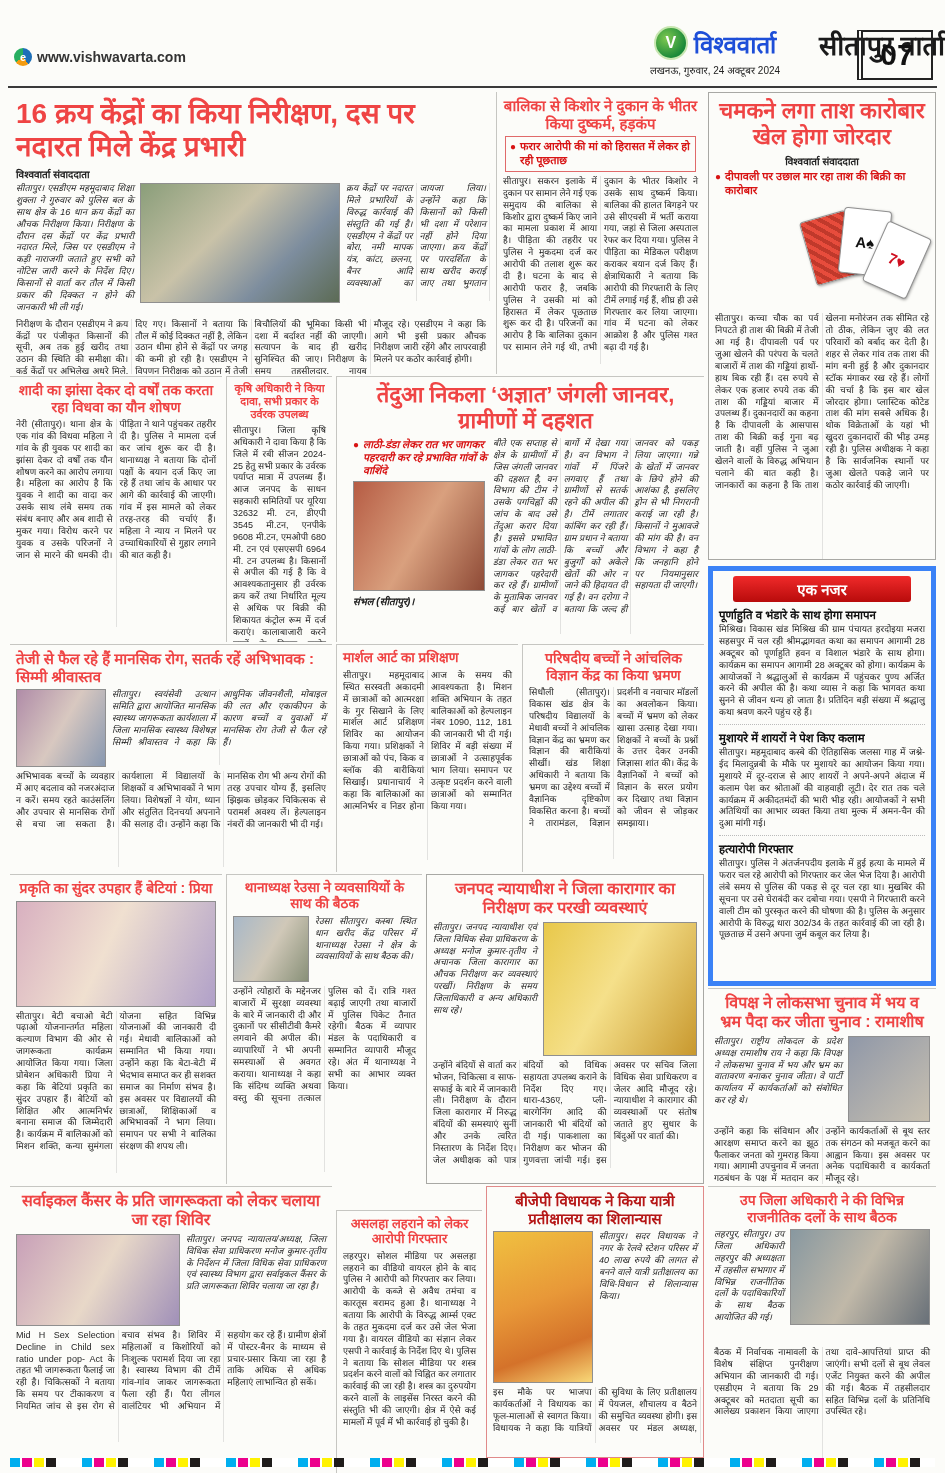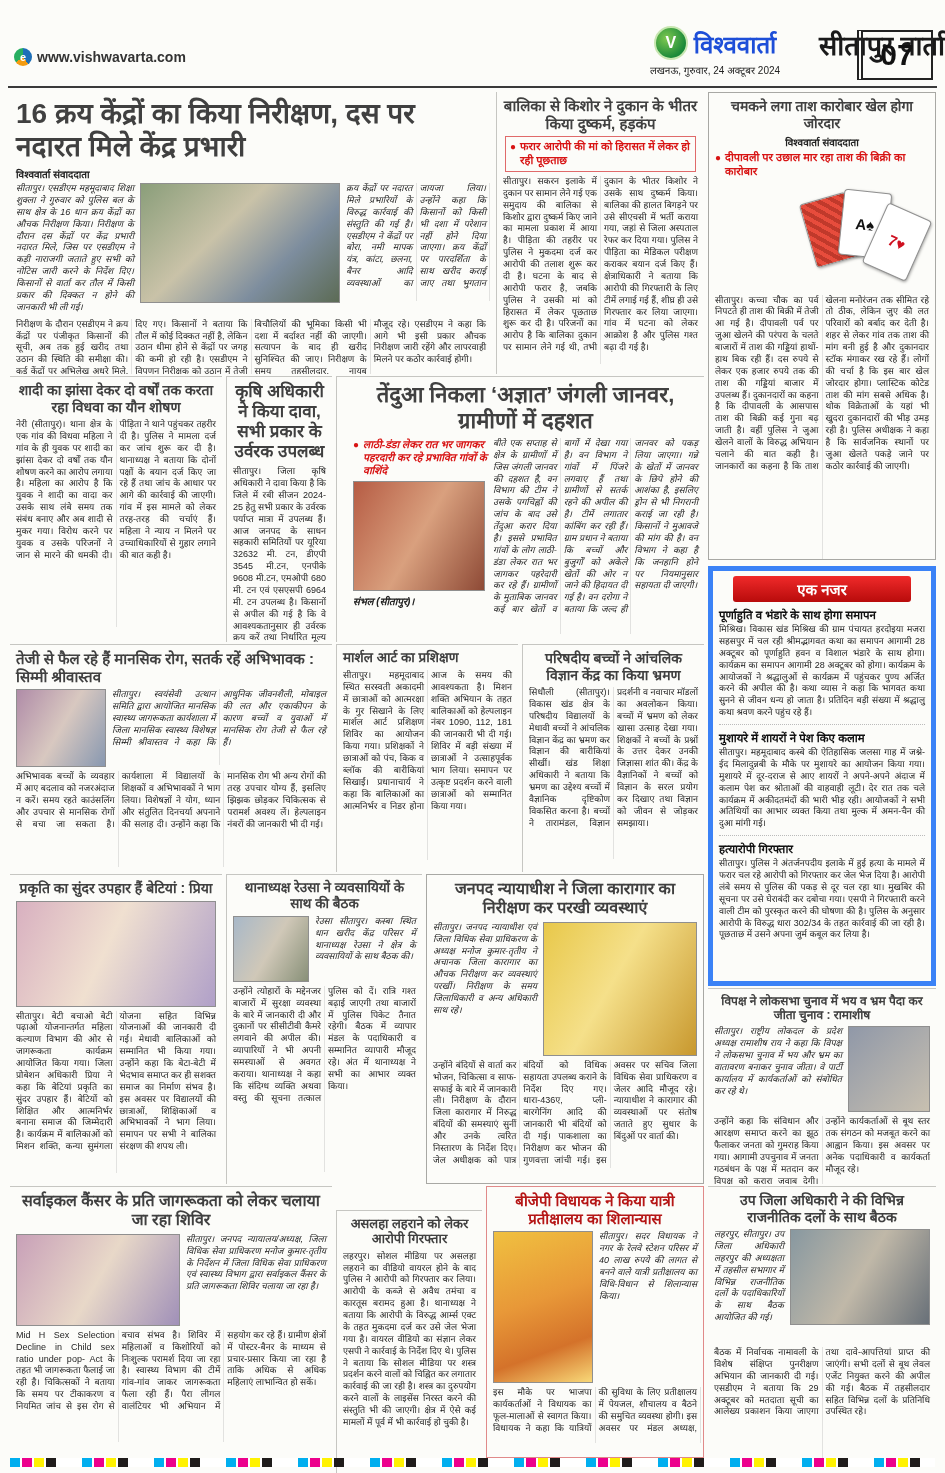--- a/index.html
+++ b/index.html
@@ -14,21 +14,21 @@
   .brandrow{display:flex;align-items:center;justify-content:center;gap:6px;}
   .brandlogo{width:30px;height:30px;border-radius:50%;background:radial-gradient(circle at 35% 35%,#7ec850,#1b8a3a 70%);
              color:#fff;font-weight:bold;font-size:16px;display:flex;align-items:center;justify-content:center;border:2px solid #c7e6b0;}
   .brandname{font-size:24px;font-weight:bold;color:#1d4ed8;}
   .edition{font-size:10px;color:#222;margin-top:3px;}
   .pageno{position:absolute;right:12px;top:30px;width:68px;height:46px;border:2px solid #222;border-left:6px double #222;
           display:flex;align-items:center;justify-content:center;font-size:30px;font-weight:bold;color:#111;}
   .headrule{position:absolute;left:8px;right:8px;top:86px;border-top:2px solid #3a3a3a;}
   
   .art{position:absolute;box-sizing:border-box;padding:4px 6px;overflow:hidden;background:#fcfcf9;}
-  .hl{font-weight:bold;text-align:center;line-height:1.18;margin:1px 0 4px;color:#404040;}
+  .hl{font-weight:bold;text-align:center;line-height:1.18;margin:1px 0 4px;color:#ef4444;}
   .hl-left{text-align:left;}
   .byline{font-size:10px;font-weight:bold;text-align:left;color:#222;margin:1px 0 2px;}
   .byline-c{text-align:center;}
   .body{font-size:9px;line-height:1.32;text-align:justify;color:#1e1e1e;}
   .cols2{column-count:2;column-gap:7px;column-rule:1px solid #e2e2e0;}
   .cols3{column-count:3;column-gap:7px;column-rule:1px solid #e2e2e0;}
   .cols4{column-count:4;column-gap:7px;column-rule:1px solid #e2e2e0;}
   .dek{color:#d81414;font-weight:bold;font-size:11px;line-height:1.25;display:flex;gap:4px;align-items:flex-start;}
   .blt{color:#d81414;font-size:10px;line-height:1.4;}
   .dekbox{border:1px solid #e06a6a;padding:3px 4px;margin:3px 2px 4px;}
@@ -91,41 +91,41 @@
     <div class="dekbox">
       <div class="dek">
           <span class="blt">●</span>
         <span>फरार आरोपी की मां को हिरासत में लेकर हो रही पूछताछ</span>
         </div>
     </div>
     <div class="body cols2" style="height:188px;">सीतापुर। सकरन इलाके में दुकान पर सामान लेने गई एक समुदाय की बालिका से किशोर द्वारा दुष्कर्म किए जाने का मामला प्रकाश में आया है। पीड़िता की तहरीर पर पुलिस ने मुकदमा दर्ज कर आरोपी की तलाश शुरू कर दी है। घटना के बाद से आरोपी फरार है, जबकि पुलिस ने उसकी मां को हिरासत में लेकर पूछताछ शुरू कर दी है। परिजनों का आरोप है कि बालिका दुकान पर सामान लेने गई थी, तभी दुकान के भीतर किशोर ने उसके साथ दुष्कर्म किया। बालिका की हालत बिगड़ने पर उसे सीएचसी में भर्ती कराया गया, जहां से जिला अस्पताल रेफर कर दिया गया। पुलिस ने पीड़िता का मेडिकल परीक्षण कराकर बयान दर्ज किए हैं। क्षेत्राधिकारी ने बताया कि आरोपी की गिरफ्तारी के लिए टीमें लगाई गई हैं, शीघ्र ही उसे गिरफ्तार कर लिया जाएगा। गांव में घटना को लेकर आक्रोश है और पुलिस गश्त बढ़ा दी गई है।</div>
   </div>
 
   <div class="art box" style="left:708px;top:92px;width:228px;height:468px;">
-    <div class="hl" style="font-size:14px;">चमकने लगा ताश कारोबार खेल होगा जोरदार</div>
+    <div class="hl" style="font-size:22px;">चमकने लगा ताश कारोबार खेल होगा जोरदार</div>
     <div class="byline byline-c">विश्ववार्ता संवाददाता</div>
     <div class="dek" style="margin:2px 0 4px;">
         <span class="blt">●</span>
       <span>दीपावली पर उछाल मार रहा ताश की बिक्री का कारोबार</span>
       </div>
     <div class="cardsbox">
       <div class="card cardback"></div>
       <div class="card cardace">A♠</div>
       <div class="card cardsev">7♥</div>
     </div>
     <div class="body cols2" style="height:268px;">सीतापुर। कच्चा चौक का पर्व निपटते ही ताश की बिक्री में तेजी आ गई है। दीपावली पर्व पर जुआ खेलने की परंपरा के चलते बाजारों में ताश की गड्डियां हाथों-हाथ बिक रही हैं। दस रुपये से लेकर एक हजार रुपये तक की ताश की गड्डियां बाजार में उपलब्ध हैं। दुकानदारों का कहना है कि दीपावली के आसपास ताश की बिक्री कई गुना बढ़ जाती है। वहीं पुलिस ने जुआ खेलने वालों के विरुद्ध अभियान चलाने की बात कही है। जानकारों का कहना है कि ताश खेलना मनोरंजन तक सीमित रहे तो ठीक, लेकिन जुए की लत परिवारों को बर्बाद कर देती है। शहर से लेकर गांव तक ताश की मांग बनी हुई है और दुकानदार स्टॉक मंगाकर रख रहे हैं। लोगों की चर्चा है कि इस बार खेल जोरदार होगा। प्लास्टिक कोटेड ताश की मांग सबसे अधिक है। थोक विक्रेताओं के यहां भी खुदरा दुकानदारों की भीड़ उमड़ रही है। पुलिस अधीक्षक ने कहा है कि सार्वजनिक स्थानों पर जुआ खेलते पकड़े जाने पर कठोर कार्रवाई की जाएगी।</div>
   </div>
 
   <div class="art bt" style="left:10px;top:376px;width:212px;height:266px;">
     <div class="hl" style="font-size:14px;">शादी का झांसा देकर दो वर्षों तक करता रहा विधवा का यौन शोषण</div>
     <div class="body cols2" style="height:208px;">नेरी (सीतापुर)। थाना क्षेत्र के एक गांव की विधवा महिला ने गांव के ही युवक पर शादी का झांसा देकर दो वर्षों तक यौन शोषण करने का आरोप लगाया है। महिला का आरोप है कि युवक ने शादी का वादा कर उसके साथ लंबे समय तक संबंध बनाए और अब शादी से मुकर गया। विरोध करने पर युवक व उसके परिजनों ने जान से मारने की धमकी दी। पीड़िता ने थाने पहुंचकर तहरीर दी है। पुलिस ने मामला दर्ज कर जांच शुरू कर दी है। थानाध्यक्ष ने बताया कि दोनों पक्षों के बयान दर्ज किए जा रहे हैं तथा जांच के आधार पर आगे की कार्रवाई की जाएगी। गांव में इस मामले को लेकर तरह-तरह की चर्चाएं हैं। महिला ने न्याय न मिलने पर उच्चाधिकारियों से गुहार लगाने की बात कही है।</div>
   </div>
 
   <div class="art bt bl" style="left:226px;top:376px;width:106px;height:266px;">
-    <div class="hl" style="font-size:17px;text-align:center;">कृषि अधिकारी ने किया दावा, सभी प्रकार के उर्वरक उपलब्ध</div>
+    <div class="hl" style="font-size:11px;text-align:center;">कृषि अधिकारी ने किया दावा, सभी प्रकार के उर्वरक उपलब्ध</div>
     <div class="body">सीतापुर। जिला कृषि अधिकारी ने दावा किया है कि जिले में रबी सीजन 2024-25 हेतु सभी प्रकार के उर्वरक पर्याप्त मात्रा में उपलब्ध हैं। आज जनपद के साधन सहकारी समितियों पर यूरिया 32632 मी. टन, डीएपी 3545 मी.टन, एनपीके 9608 मी.टन, एमओपी 680 मी. टन एवं एसएसपी 6964 मी. टन उपलब्ध है। किसानों से अपील की गई है कि वे आवश्यकतानुसार ही उर्वरक क्रय करें तथा निर्धारित मूल्य से अधिक पर बिक्री की शिकायत कंट्रोल रूम में दर्ज कराएं। कालाबाजारी करने वालों के विरुद्ध कठोर कार्रवाई की जाएगी।</div>
   </div>
 
   <div class="art bt bl" style="left:336px;top:376px;width:368px;height:266px;padding-left:16px;">
     <div class="hl" style="font-size:22px;">तेंदुआ निकला ‘अज्ञात’ जंगली जानवर, ग्रामीणों में दहशत</div>
     <div class="row">
       <div style="width:134px;flex:none;">
         <div class="dek" style="font-size:10.5px;margin-bottom:4px;">
             <span class="blt">●</span>
           <span>लाठी-डंडा लेकर रात भर जागकर पहरदारी कर रहे प्रभावित गांवों के वाशिंदे</span>
@@ -143,21 +143,21 @@
     <div class="body">मिश्रिख। विकास खंड मिश्रिख की ग्राम पंचायत हरदोइया मजरा सहसपुर में चल रही श्रीमद्भागवत कथा का समापन आगामी 28 अक्टूबर को पूर्णाहुति हवन व विशाल भंडारे के साथ होगा। कार्यक्रम का समापन आगामी 28 अक्टूबर को होगा। कार्यक्रम के आयोजकों ने श्रद्धालुओं से कार्यक्रम में पहुंचकर पुण्य अर्जित करने की अपील की है। कथा व्यास ने कहा कि भागवत कथा सुनने से जीवन धन्य हो जाता है। प्रतिदिन बड़ी संख्या में श्रद्धालु कथा श्रवण करने पहुंच रहे हैं।</div>
     <div class="nzsep"></div>
     <div class="nzhead">मुशायरे में शायरों ने पेश किए कलाम</div>
     <div class="body">सीतापुर। महमूदाबाद कस्बे की ऐतिहासिक जलसा गाह में जश्ने-ईद मिलादुन्नबी के मौके पर मुशायरे का आयोजन किया गया। मुशायरे में दूर-दराज से आए शायरों ने अपने-अपने अंदाज में कलाम पेश कर श्रोताओं की वाहवाही लूटी। देर रात तक चले कार्यक्रम में अकीदतमंदों की भारी भीड़ रही। आयोजकों ने सभी अतिथियों का आभार व्यक्त किया तथा मुल्क में अमन-चैन की दुआ मांगी गई।</div>
     <div class="nzsep"></div>
     <div class="nzhead">हत्यारोपी गिरफ्तार</div>
     <div class="body">सीतापुर। पुलिस ने अंतर्जनपदीय इलाके में हुई हत्या के मामले में फरार चल रहे आरोपी को गिरफ्तार कर जेल भेज दिया है। आरोपी लंबे समय से पुलिस की पकड़ से दूर चल रहा था। मुखबिर की सूचना पर उसे घेराबंदी कर दबोचा गया। एसपी ने गिरफ्तारी करने वाली टीम को पुरस्कृत करने की घोषणा की है। पुलिस के अनुसार आरोपी के विरुद्ध धारा 302/34 के तहत कार्रवाई की जा रही है। पूछताछ में उसने अपना जुर्म कबूल कर लिया है।</div>
   </div>
 
   <div class="art bt" style="left:708px;top:988px;width:228px;height:196px;">
-    <div class="hl" style="font-size:12px;">विपक्ष ने लोकसभा चुनाव में भय व भ्रम पैदा कर जीता चुनाव : रामाशीष</div>
+    <div class="hl" style="font-size:16px;">विपक्ष ने लोकसभा चुनाव में भय व भ्रम पैदा कर जीता चुनाव : रामाशीष</div>
     <div class="row">
       <div class="body" style="flex:1;">सीतापुर। राष्ट्रीय लोकदल के प्रदेश अध्यक्ष रामाशीष राय ने कहा कि विपक्ष ने लोकसभा चुनाव में भय और भ्रम का वातावरण बनाकर चुनाव जीता। वे पार्टी कार्यालय में कार्यकर्ताओं को संबोधित कर रहे थे।</div>
       <div class="photo" style="width:80px;height:84px;background:linear-gradient(135deg,#9098a8,#c8c0b0);"></div>
     </div>
     <div class="body cols2" style="margin-top:4px;height:84px;">उन्होंने कहा कि संविधान और आरक्षण समाप्त करने का झूठ फैलाकर जनता को गुमराह किया गया। आगामी उपचुनाव में जनता गठबंधन के पक्ष में मतदान कर विपक्ष को करारा जवाब देगी। उन्होंने कार्यकर्ताओं से बूथ स्तर तक संगठन को मजबूत करने का आह्वान किया। इस अवसर पर अनेक पदाधिकारी व कार्यकर्ता मौजूद रहे।</div>
   </div>
 
   <div class="art bt" style="left:708px;top:1186px;width:228px;height:272px;">
     <div class="hl" style="font-size:14px;">उप जिला अधिकारी ने की विभिन्न राजनीतिक दलों के साथ बैठक</div>
     <div class="row">

